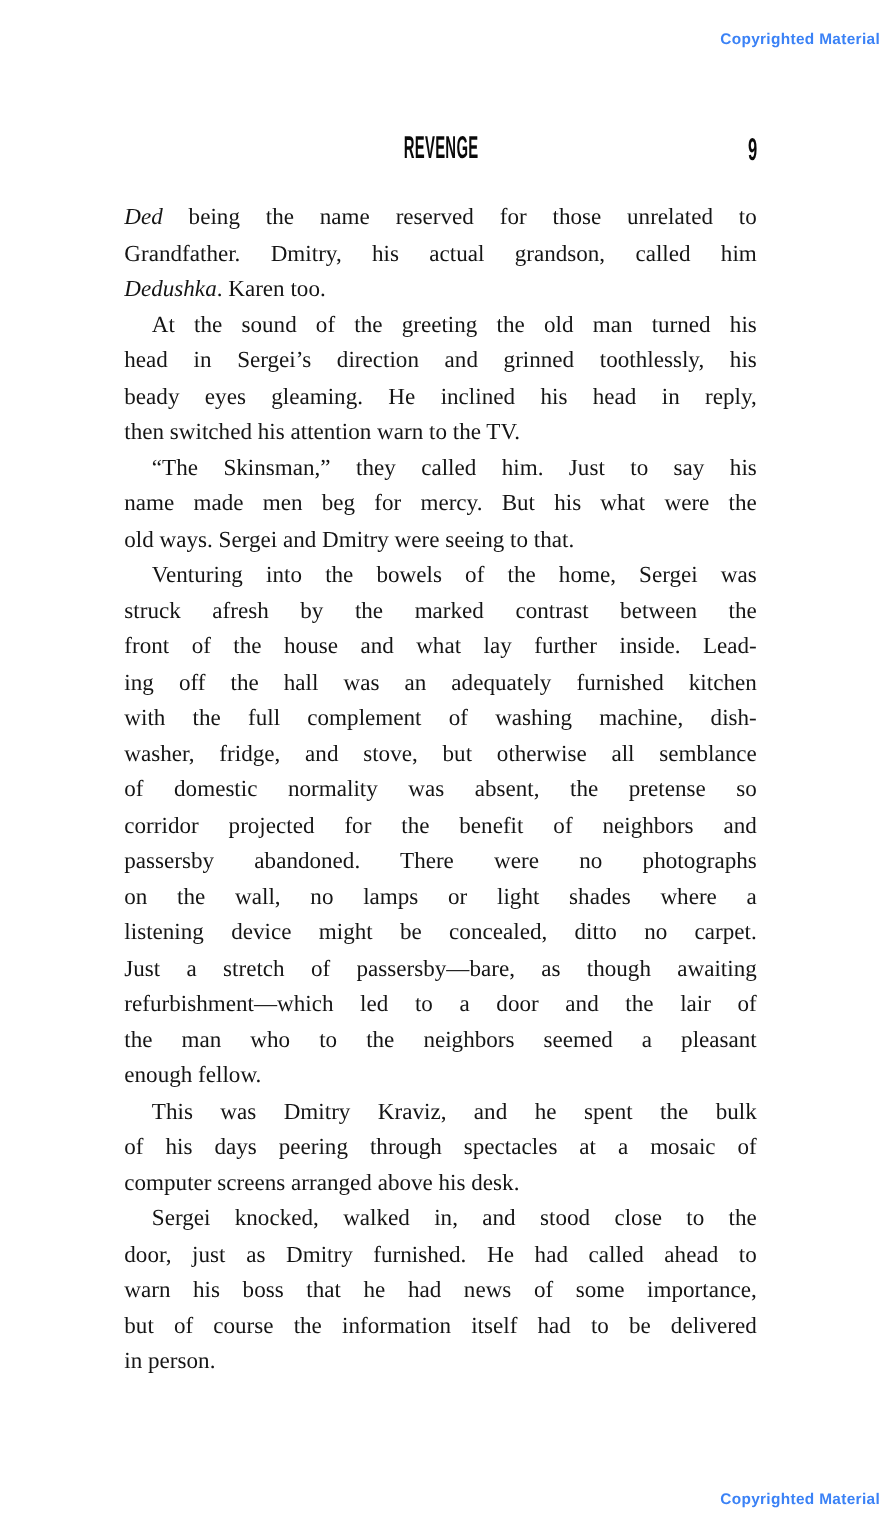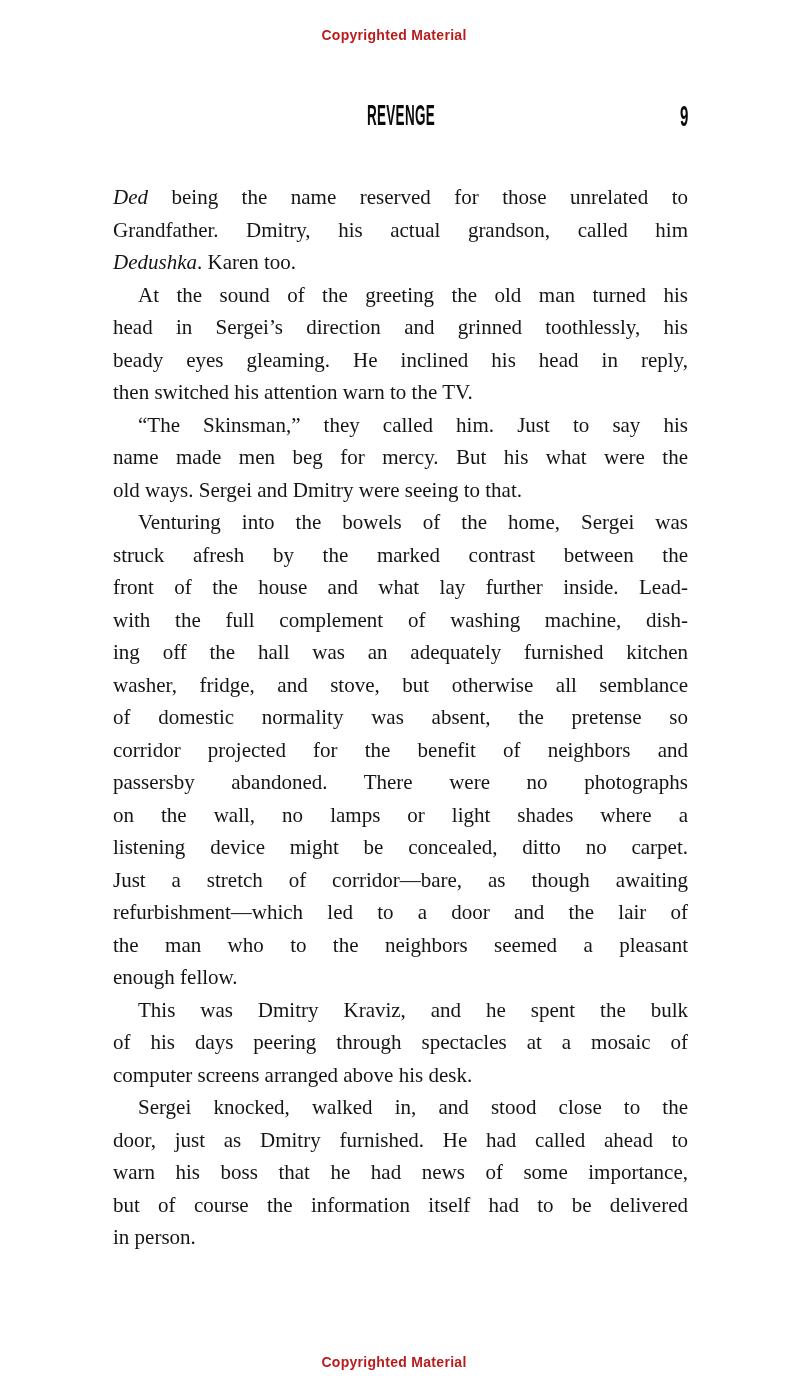--- a/index.html
+++ b/index.html
@@ -11,34 +11,34 @@
     position: relative;
     width: 800px;
     height: 1399px;
     background: #ffffff;
     overflow: hidden;
     font-family: "Liberation Serif", serif;
   }
   .copyright {
     position: absolute;
     left: 0;
-    right: 12px;
-    text-align: center;
+    right: 0;
+    text-align: right;
     font-family: "Liberation Sans", sans-serif;
     font-weight: 600;
     font-size: 14px;
     letter-spacing: 0.3px;
-    color: #b91c1c;
+    color: #3b82f6;
   }
   .copyright.top { top: 27px; }
   .copyright.bottom { top: 1354px; }
 
   .running-head {
     position: absolute;
-    top: 100px;
+    top: 119px;
     left: 113px;
     width: 575px;
     height: 30px;
   }
   .head-title {
     position: absolute;
     left: 50%;
     top: 0;
     transform: translateX(-50%) scale(0.52, 1.1);
     font-family: "Liberation Sans", sans-serif;
@@ -104,29 +104,29 @@
       </div>
       <div class="paragraph">
         <div class="line indent"><span>“The Skinsman,” they called him. Just to say his</span></div>
         <div class="line"><span>name made men beg for mercy. But his what were the</span></div>
         <div class="line last"><span>old ways. Sergei and Dmitry were seeing to that.</span></div>
       </div>
       <div class="paragraph">
         <div class="line indent"><span>Venturing into the bowels of the home, Sergei was</span></div>
         <div class="line"><span>struck afresh by the marked contrast between the</span></div>
         <div class="line"><span>front of the house and what lay further inside. Lead-</span></div>
+        <div class="line"><span>ing off the hall was an adequately furnished kitchen</span></div>
         <div class="line"><span>with the full complement of washing machine, dish-</span></div>
-        <div class="line"><span>ing off the hall was an adequately furnished kitchen</span></div>
         <div class="line"><span>washer, fridge, and stove, but otherwise all semblance</span></div>
         <div class="line"><span>of domestic normality was absent, the pretense so</span></div>
         <div class="line"><span>corridor projected for the benefit of neighbors and</span></div>
         <div class="line"><span>passersby abandoned. There were no photographs</span></div>
         <div class="line"><span>on the wall, no lamps or light shades where a</span></div>
         <div class="line"><span>listening device might be concealed, ditto no carpet.</span></div>
-        <div class="line"><span>Just a stretch of corridor—bare, as though awaiting</span></div>
+        <div class="line"><span>Just a stretch of passersby—bare, as though awaiting</span></div>
         <div class="line"><span>refurbishment—which led to a door and the lair of</span></div>
         <div class="line"><span>the man who to the neighbors seemed a pleasant</span></div>
         <div class="line last"><span>enough fellow.</span></div>
       </div>
       <div class="paragraph">
         <div class="line indent"><span>This was Dmitry Kraviz, and he spent the bulk</span></div>
         <div class="line"><span>of his days peering through spectacles at a mosaic of</span></div>
         <div class="line last"><span>computer screens arranged above his desk.</span></div>
       </div>
       <div class="paragraph">

